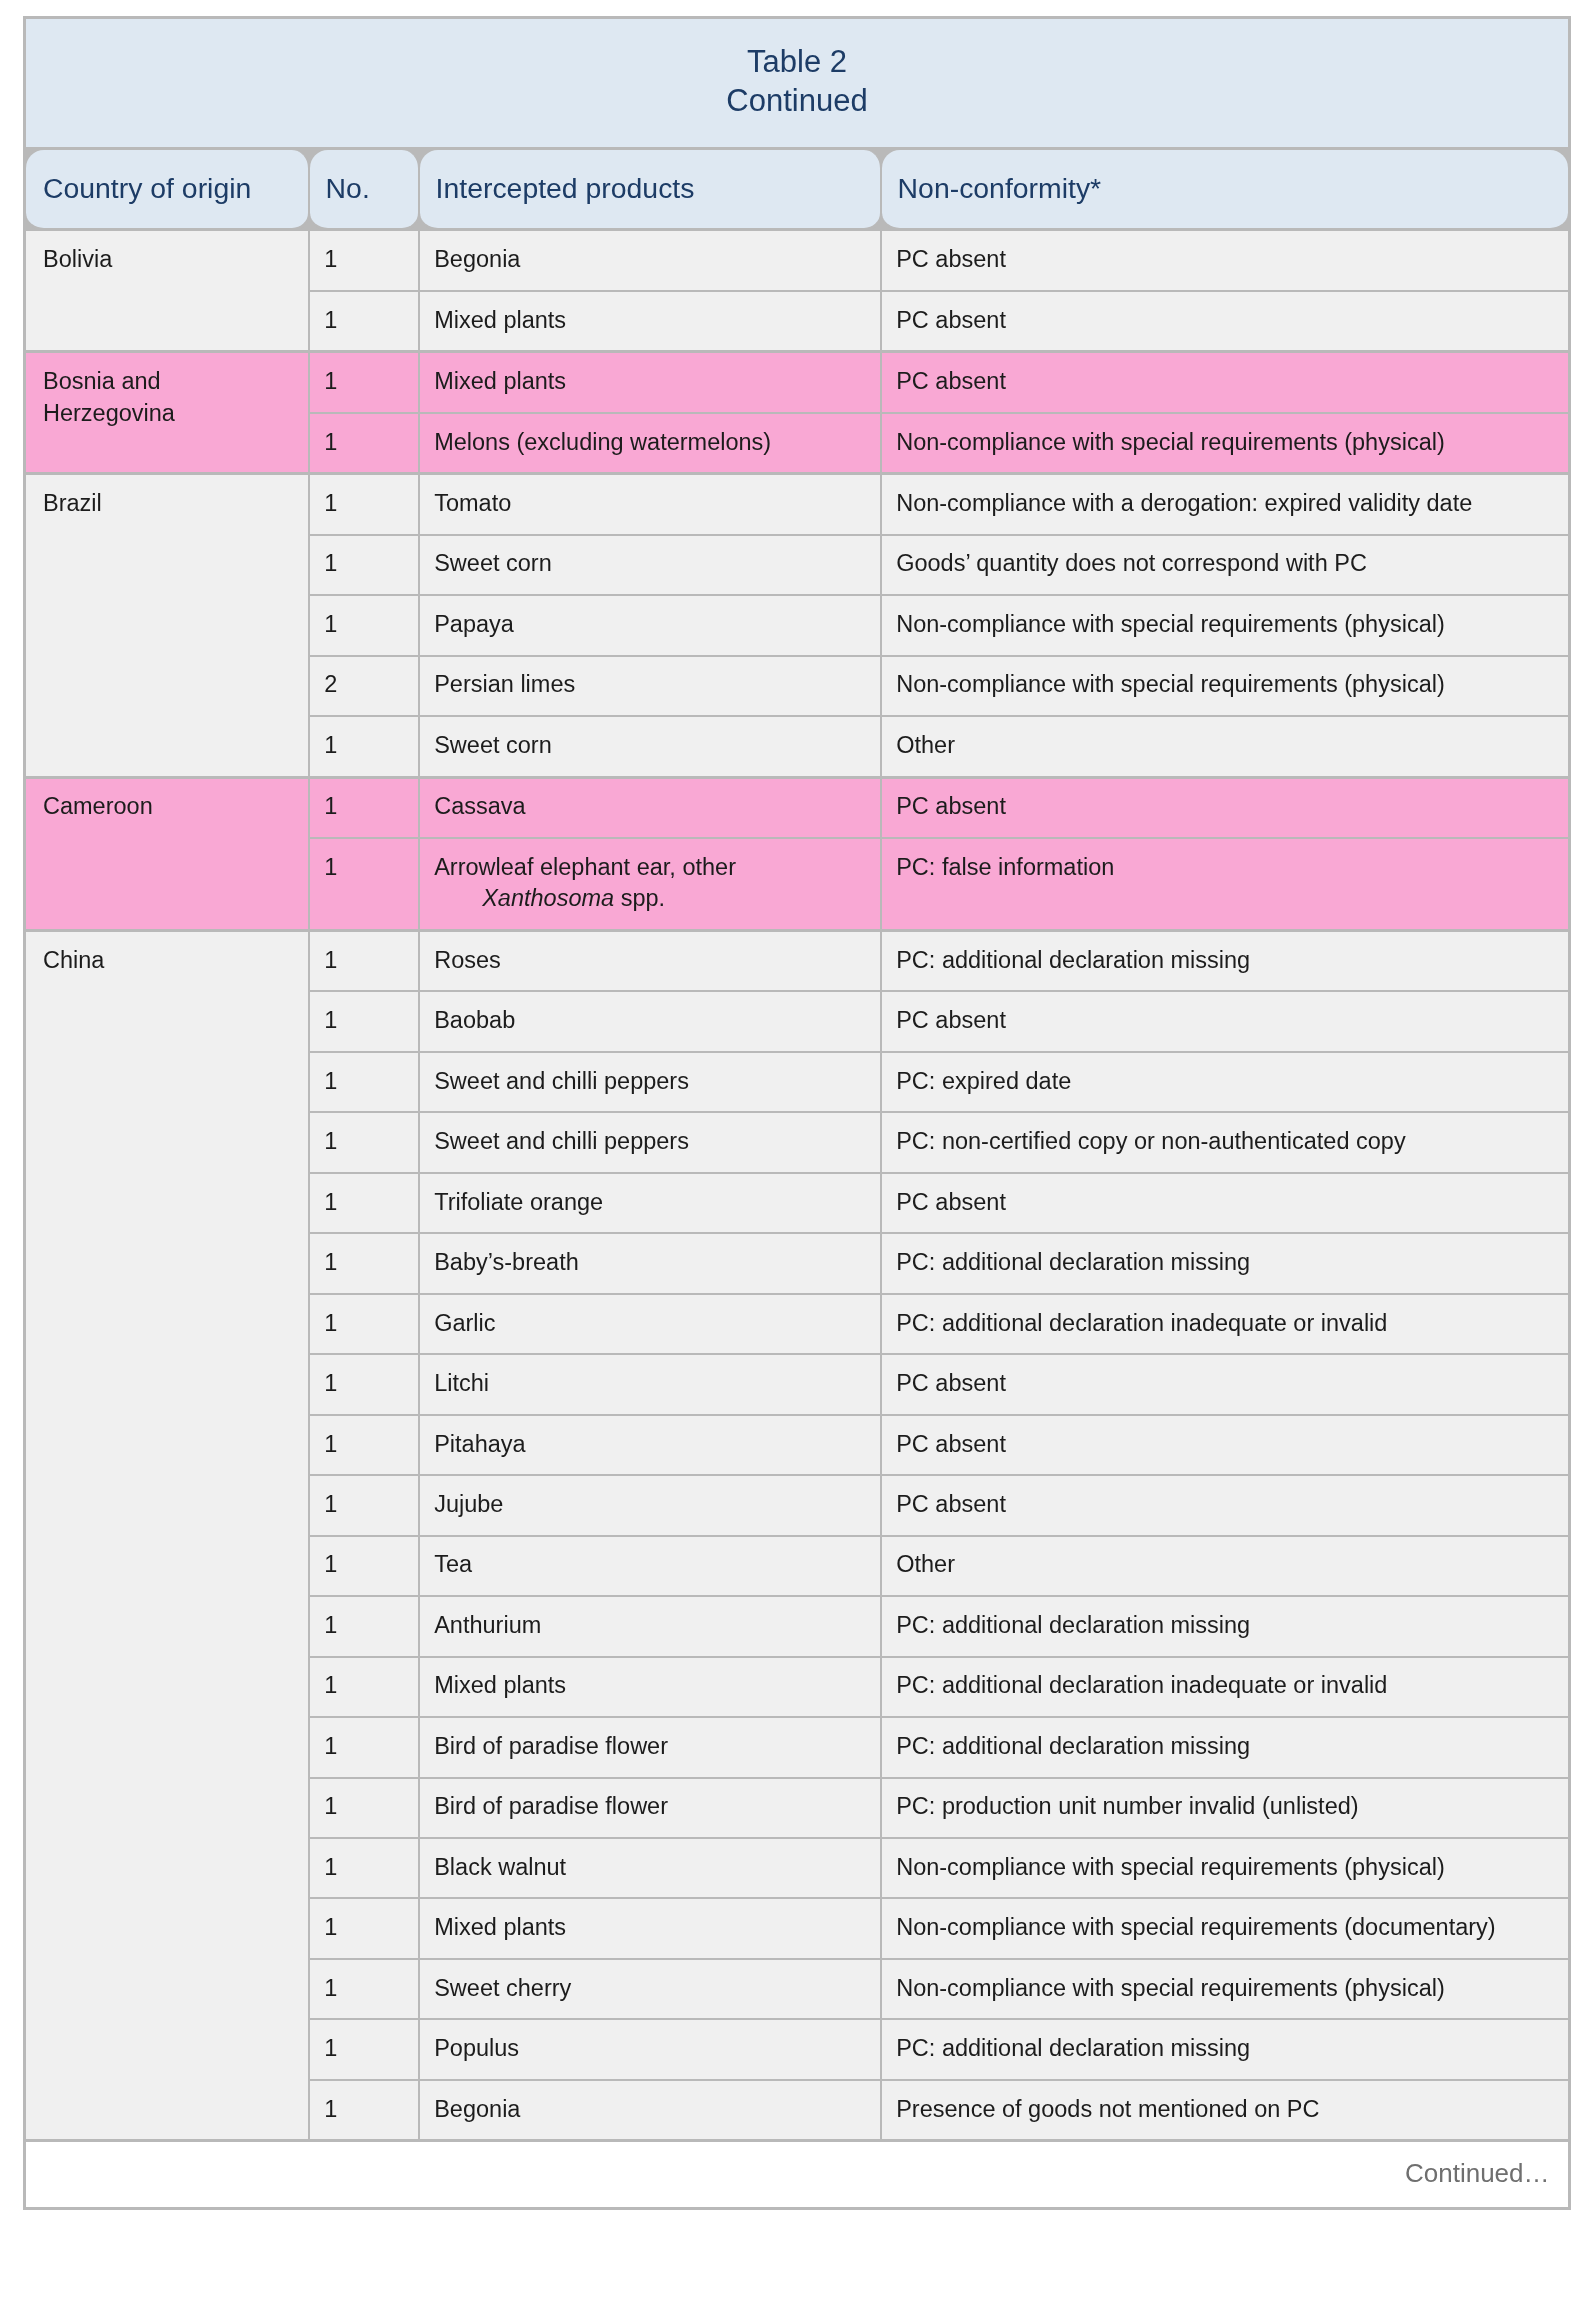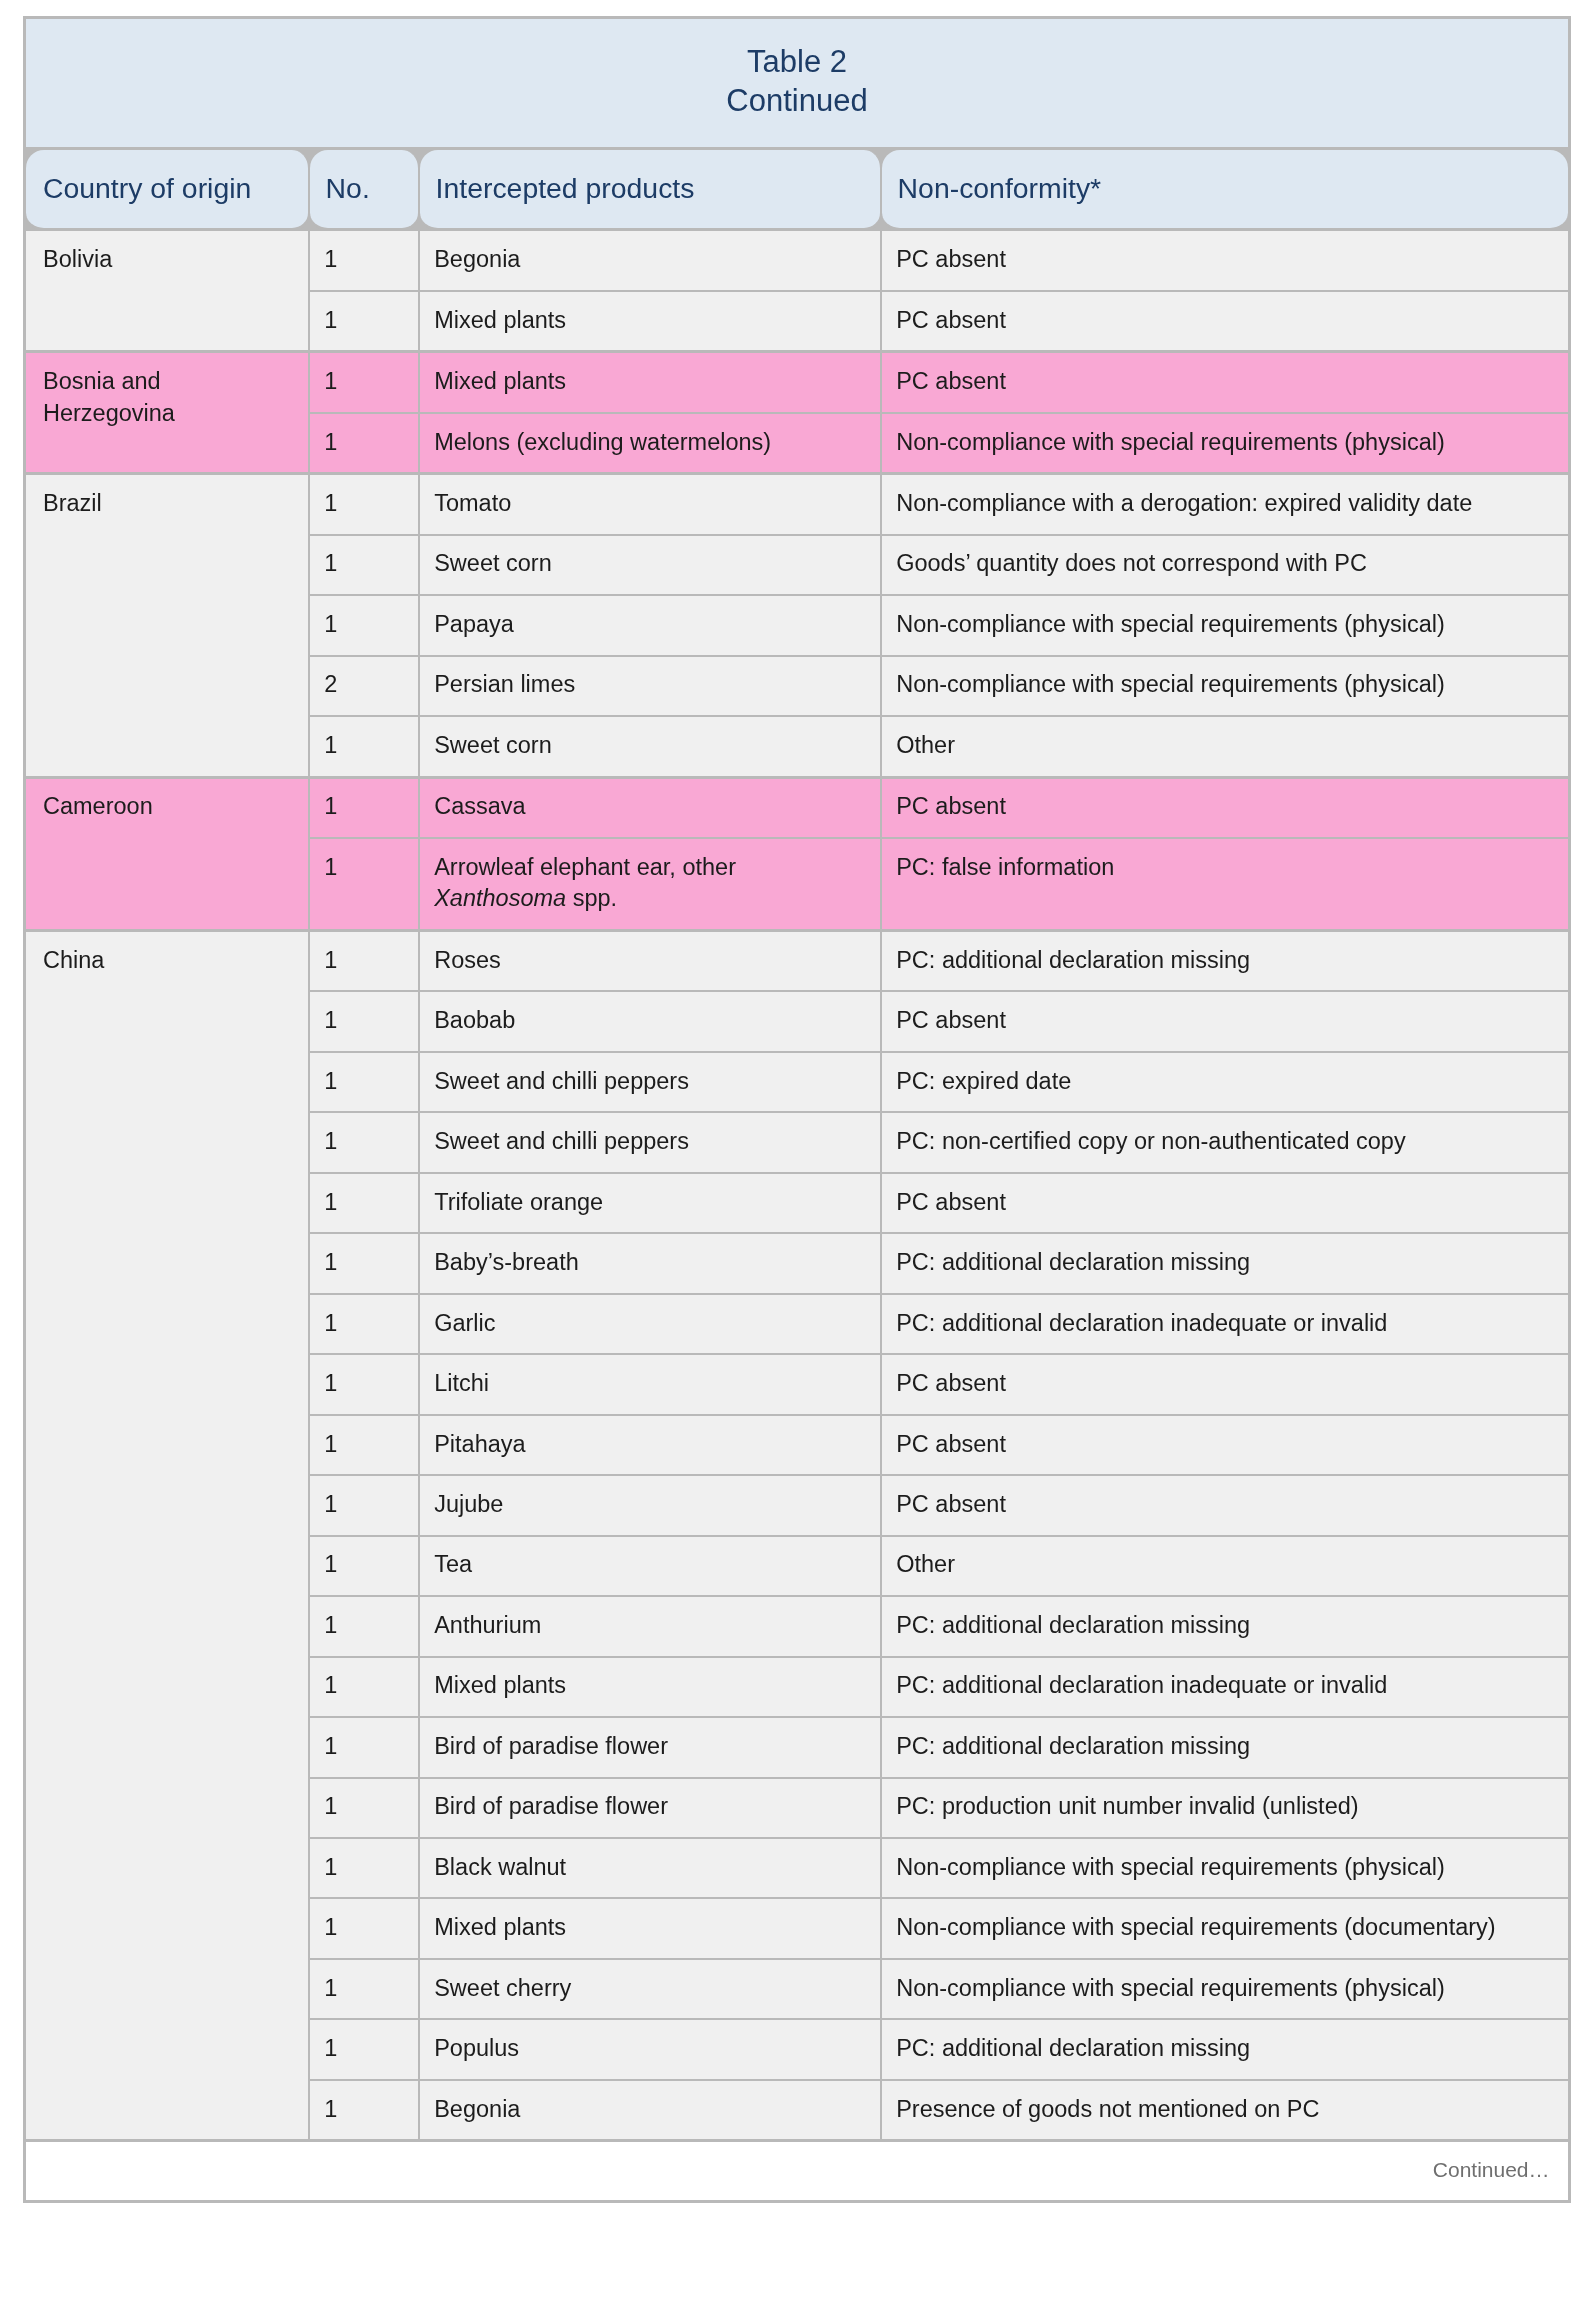--- a/index.html
+++ b/index.html
@@ -85,28 +85,28 @@
   tr.data-row td.cell.nc { border-right: 2.8px solid #b9b9b9; }
   tr.data-row td.cell.nc { border-right: 0; }
   tr.data-row.last-of-group td.cell { border-bottom: 3.6px solid #b9b9b9; }
 
   td.cell.country.rowspanned { border-bottom: 3.6px solid #b9b9b9; }
 
   th.col-head { border-right: 2.8px solid #b9b9b9; border-bottom: 3.6px solid #b9b9b9; border-radius: 18px; }
   th.col-head.last { border-right: 0; }
   td.title-cell { border-bottom: 3.6px solid #b9b9b9; }
 
-  .sci { font-style: italic; }
+  .sci { font-style: italic; margin-left: 48px; }
 
   
   td.foot-cell {
     background: #ffffff;
     text-align: right;
     color: #6f6f6f;
-    font-size: 21px;
+    font-size: 26px;
     padding: 15.6px 18.5px 18.5px 14.2px;
     border: 0;
   }
 </style>
 </head>
 <body>
 
 <div id="table-wrap">
   <table class="nc-table">
     <colgroup>

